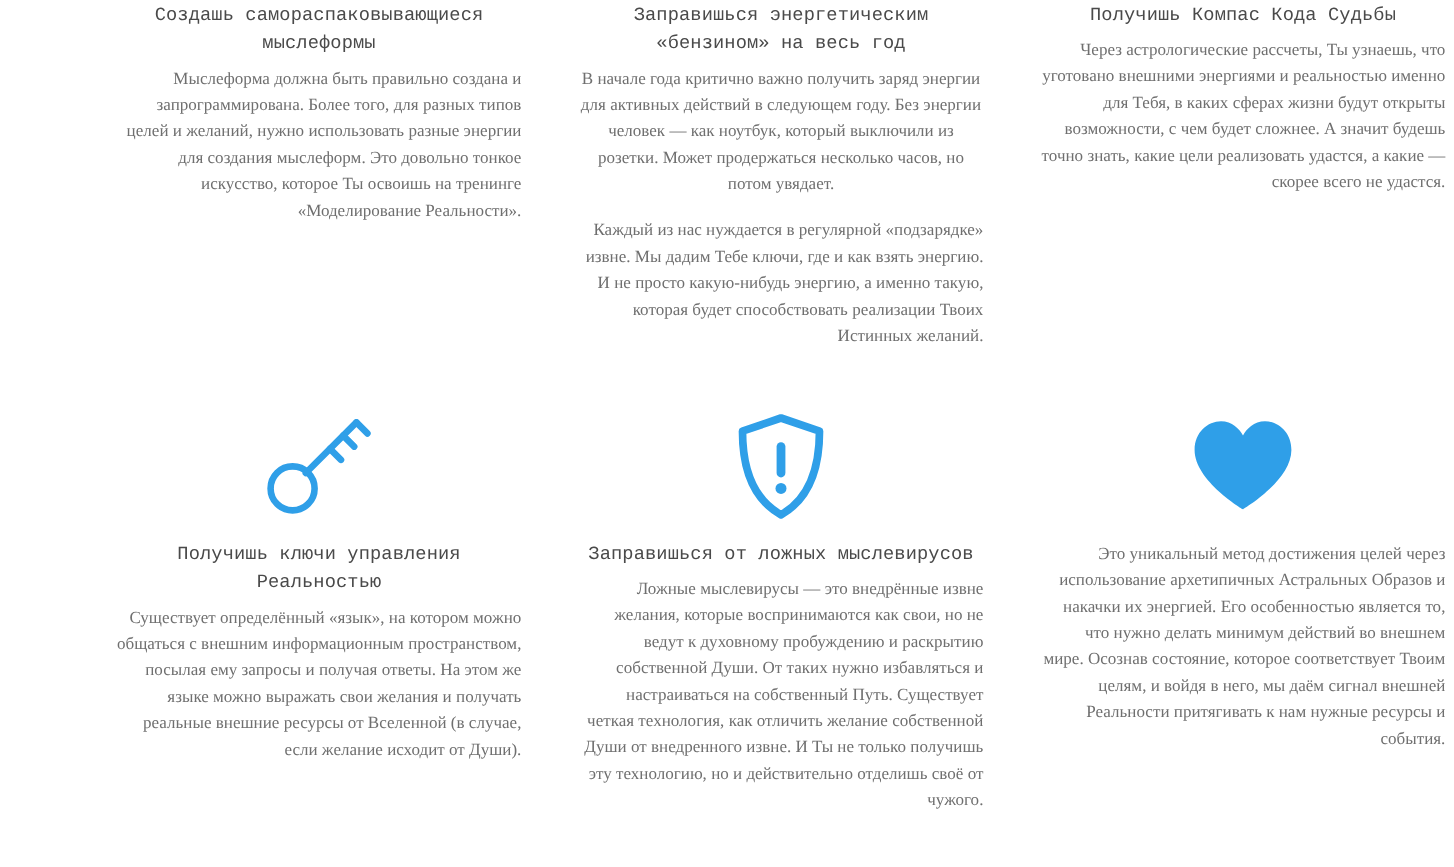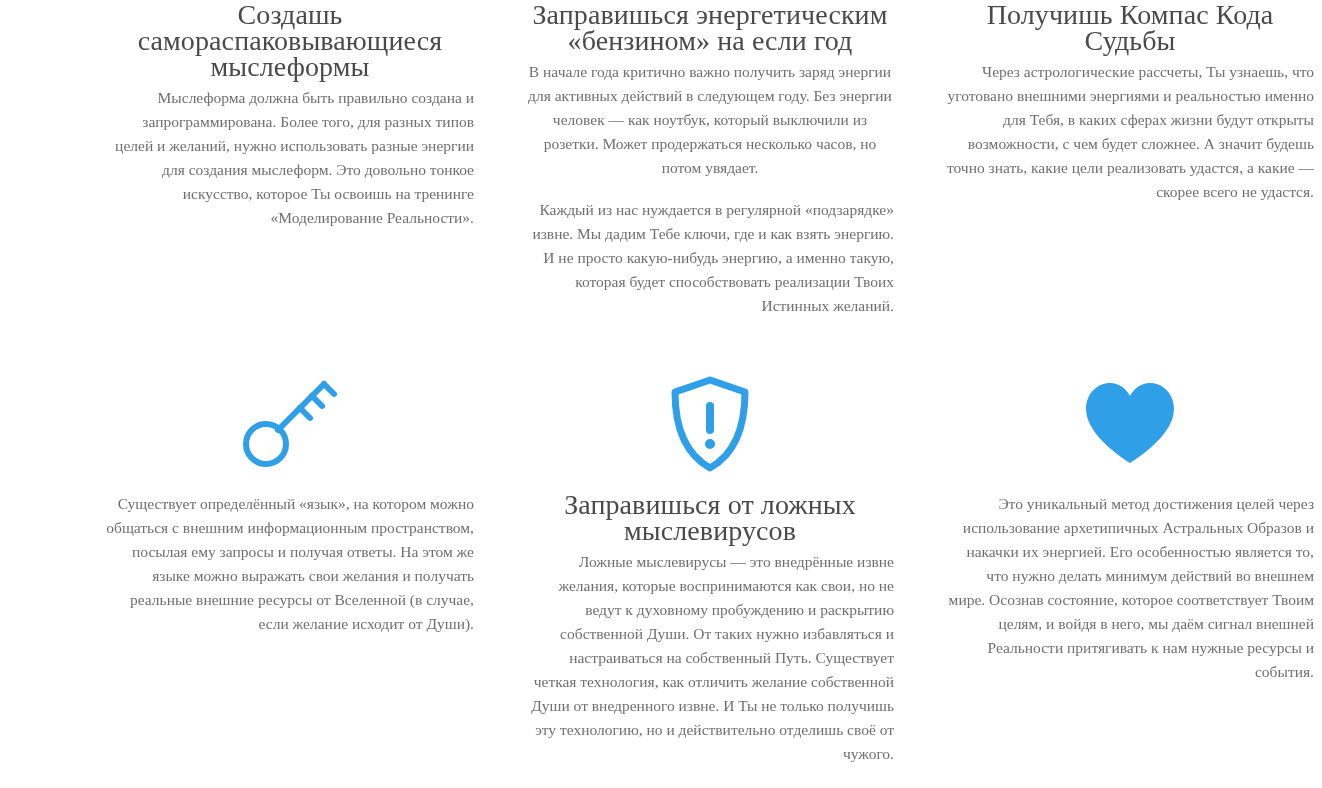--- a/index.html
+++ b/index.html
@@ -26,22 +26,22 @@
   .col {
     width: 380px;
     box-sizing: border-box;
     text-align: center;
   }
   .col-1 { margin-left: 100px; }
   .col-2 { margin-left: 40px; }
   .col-3 { margin-left: 40px; }
 
   .card-title {
-    font-family: Liberation Serif, serif;
-    font-size: 28px;
+    font-family: Liberation Mono, monospace;
+    font-size: 17px;
     line-height: 26px;
     color: #4a4a4a;
     font-weight: normal;
     margin: 0 0 6px 0;
     letter-spacing: 0.1px;
   }
   .card-p {
     font-family: "Liberation Serif", serif;
     font-size: 15.5px;
     line-height: 24px;
@@ -71,21 +71,21 @@
 <div class="page">
 
   <div class="row row-top">
 
     <div class="col col-1">
       <h3 class="card-title">Создашь самораспаковывающиеся мыслеформы</h3>
       <p class="card-p">Мыслеформа должна быть правильно создана и запрограммирована. Более того, для разных типов целей и желаний, нужно использовать разные энергии для создания мыслеформ. Это довольно тонкое искусство, которое Ты освоишь на тренинге «Моделирование Реальности».</p>
     </div>
 
     <div class="col col-2">
-      <h3 class="card-title">Заправишься энергетическим «бензином» на если год</h3>
+      <h3 class="card-title">Заправишься энергетическим «бензином» на весь год</h3>
       <p class="card-p">В начале года критично важно получить заряд энергии для активных действий в следующем году. Без энергии человек — как ноутбук, который выключили из розетки. Может продержаться несколько часов, но потом увядает.</p>
       <p class="card-p">Каждый из нас нуждается в регулярной «подзарядке» извне. Мы дадим Тебе ключи, где и как взять энергию. И не просто какую-нибудь энергию, а именно такую, которая будет способствовать реализации Твоих Истинных желаний.</p>
     </div>
 
     <div class="col col-3">
       <h3 class="card-title">Получишь Компас Кода Судьбы</h3>
       <p class="card-p">Через астрологические рассчеты, Ты узнаешь, что уготовано внешними энергиями и реальностью именно для Тебя, в каких сферах жизни будут открыты возможности, с чем будет сложнее. А значит будешь точно знать, какие цели реализовать удастся, а какие — скорее всего не удастся.</p>
     </div>
 
   </div>
@@ -97,20 +97,21 @@
         <svg width="100" height="92" viewBox="0 0 100 92" fill="none" xmlns="http://www.w3.org/2000/svg">
           <g stroke="#2f9fe8" stroke-width="6" stroke-linecap="round" stroke-linejoin="round" fill="none">
             <circle cx="26" cy="66" r="20"></circle>
             <path d="M38 52 L84 6"></path>
             <path d="M84 6 L94 16"></path>
             <path d="M72 18 L82 28"></path>
             <path d="M60 30 L70 40"></path>
           </g>
         </svg>
       </div>
+      <h3 class="card-title">Получишь ключи управления Реальностью</h3>
       <p class="card-p">Существует определённый «язык», на котором можно общаться с внешним информационным пространством, посылая ему запросы и получая ответы. На этом же языке можно выражать свои желания и получать реальные внешние ресурсы от Вселенной (в случае, если желание исходит от Души).</p>
     </div>
 
     <div class="col col-2">
       <div class="icon-wrap">
         <svg width="82" height="96" viewBox="0 0 82 96" fill="none" xmlns="http://www.w3.org/2000/svg">
           <path d="M41 4 L76 16 C76 52 66 78 41 92 C16 78 6 52 6 16 Z" stroke="#2f9fe8" stroke-width="7" fill="none" stroke-linejoin="round"></path>
           <rect x="37" y="26" width="8" height="32" rx="4" fill="#2f9fe8"></rect>
           <circle cx="41" cy="68" r="5" fill="#2f9fe8"></circle>
         </svg>

